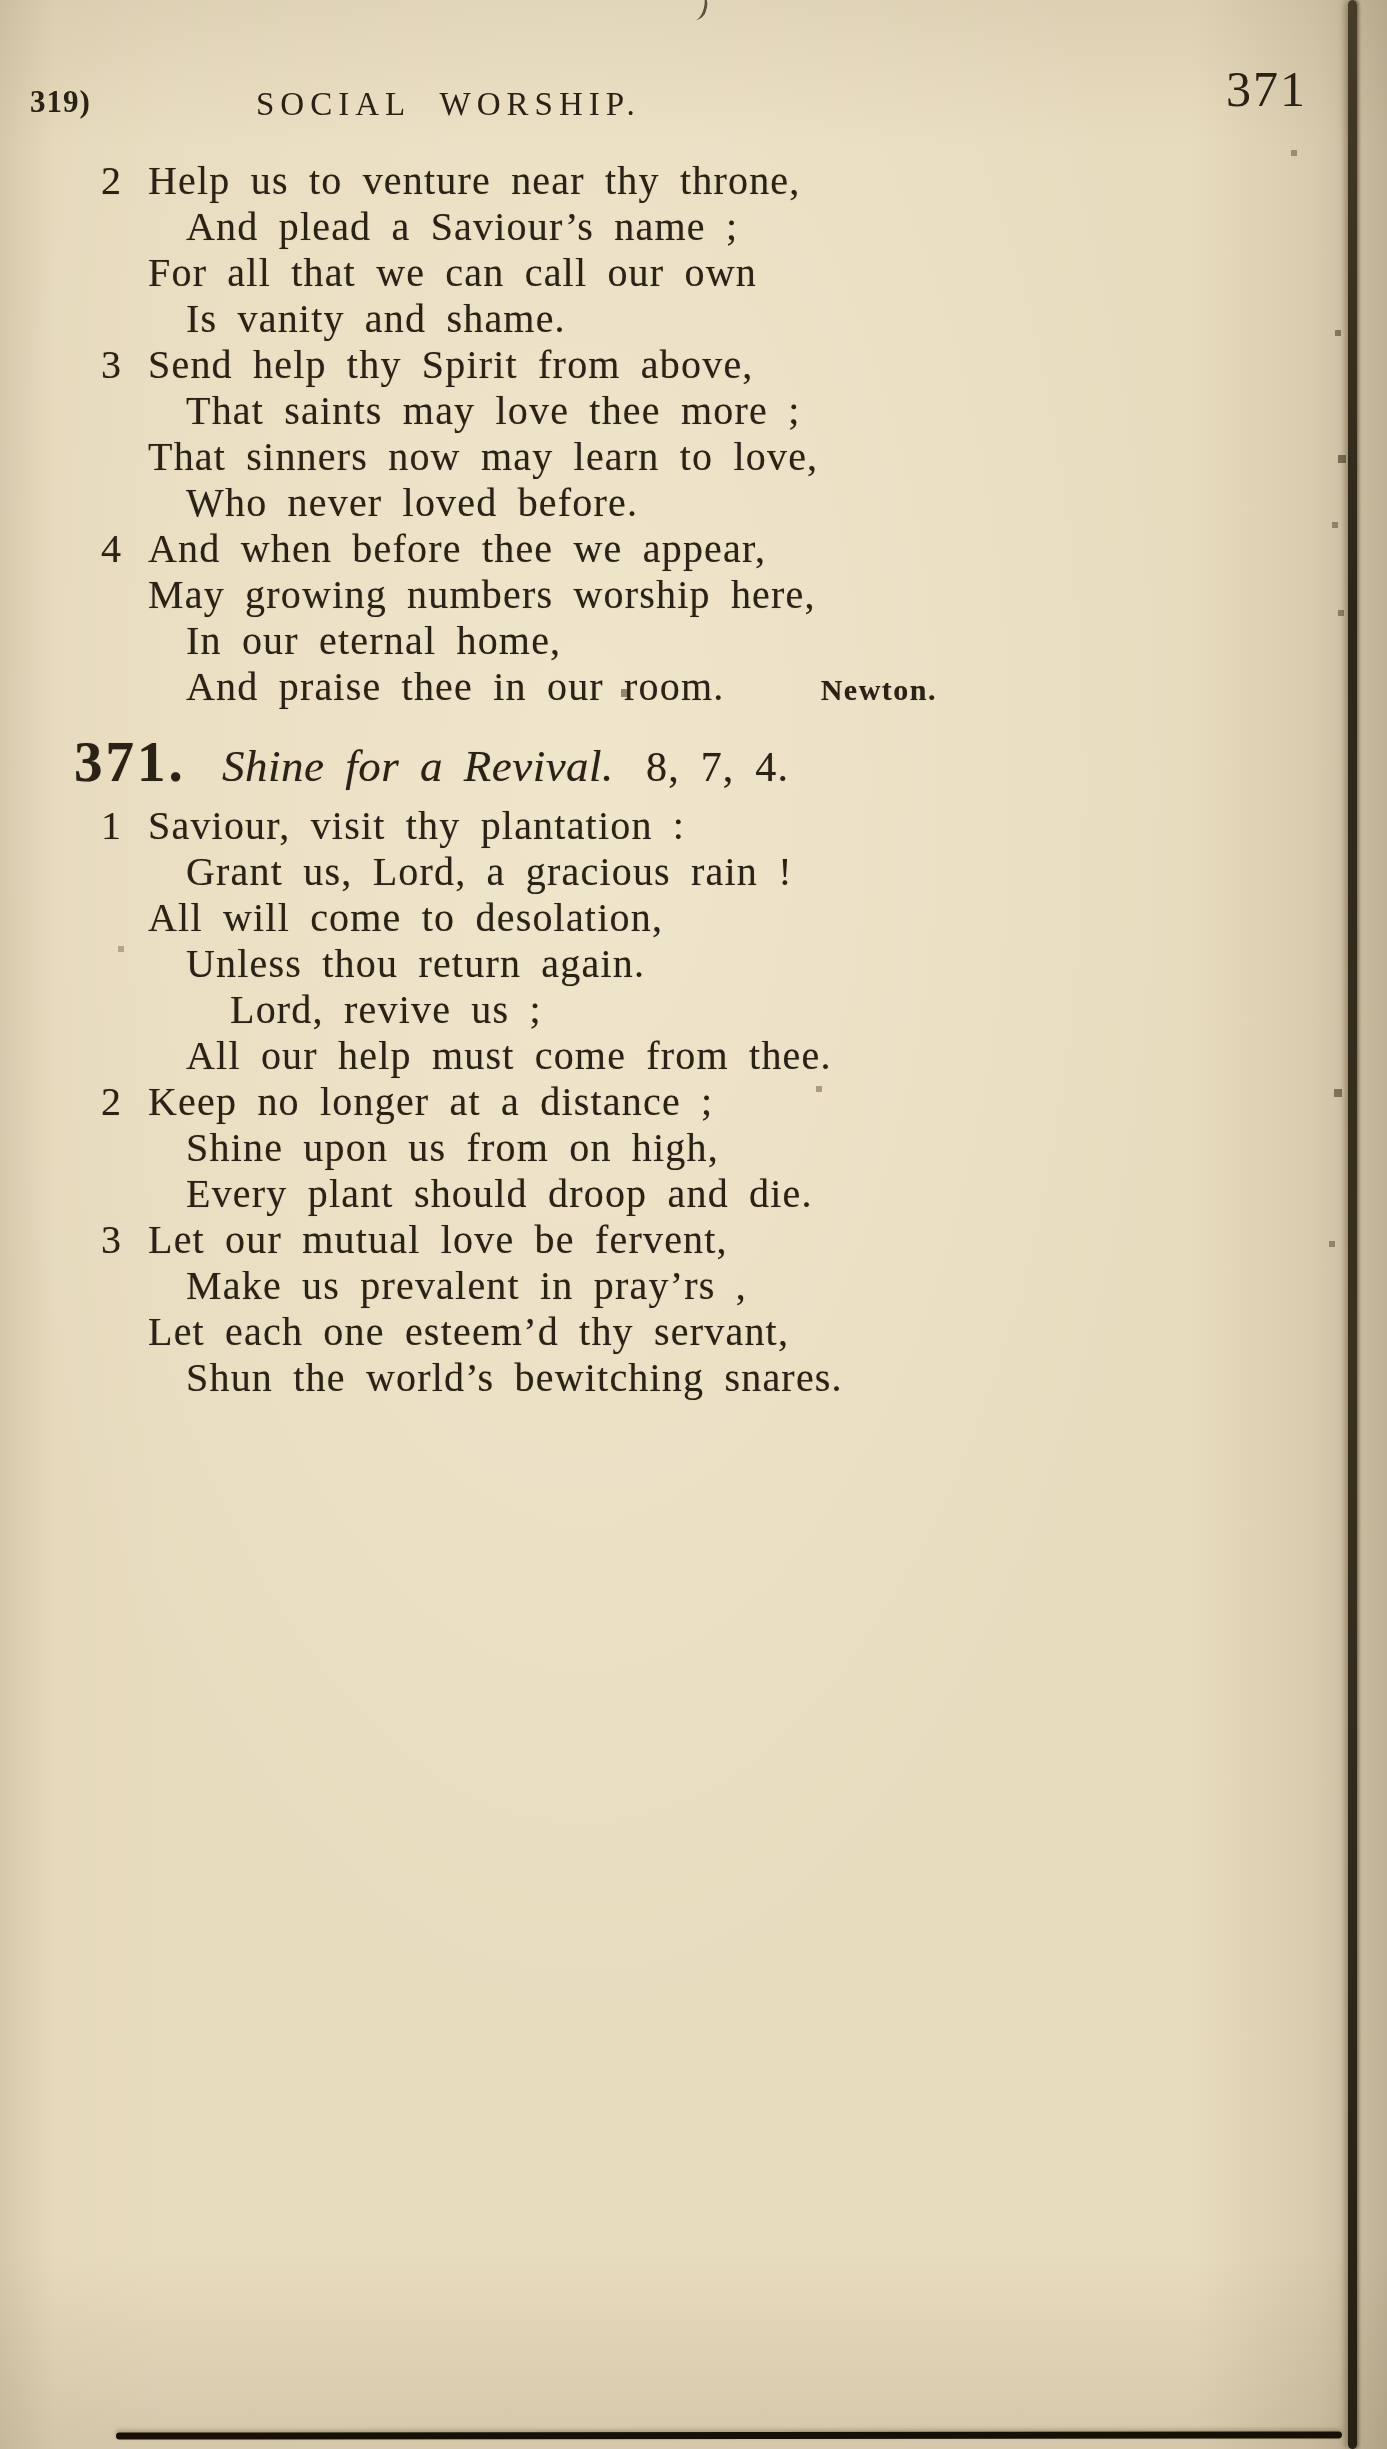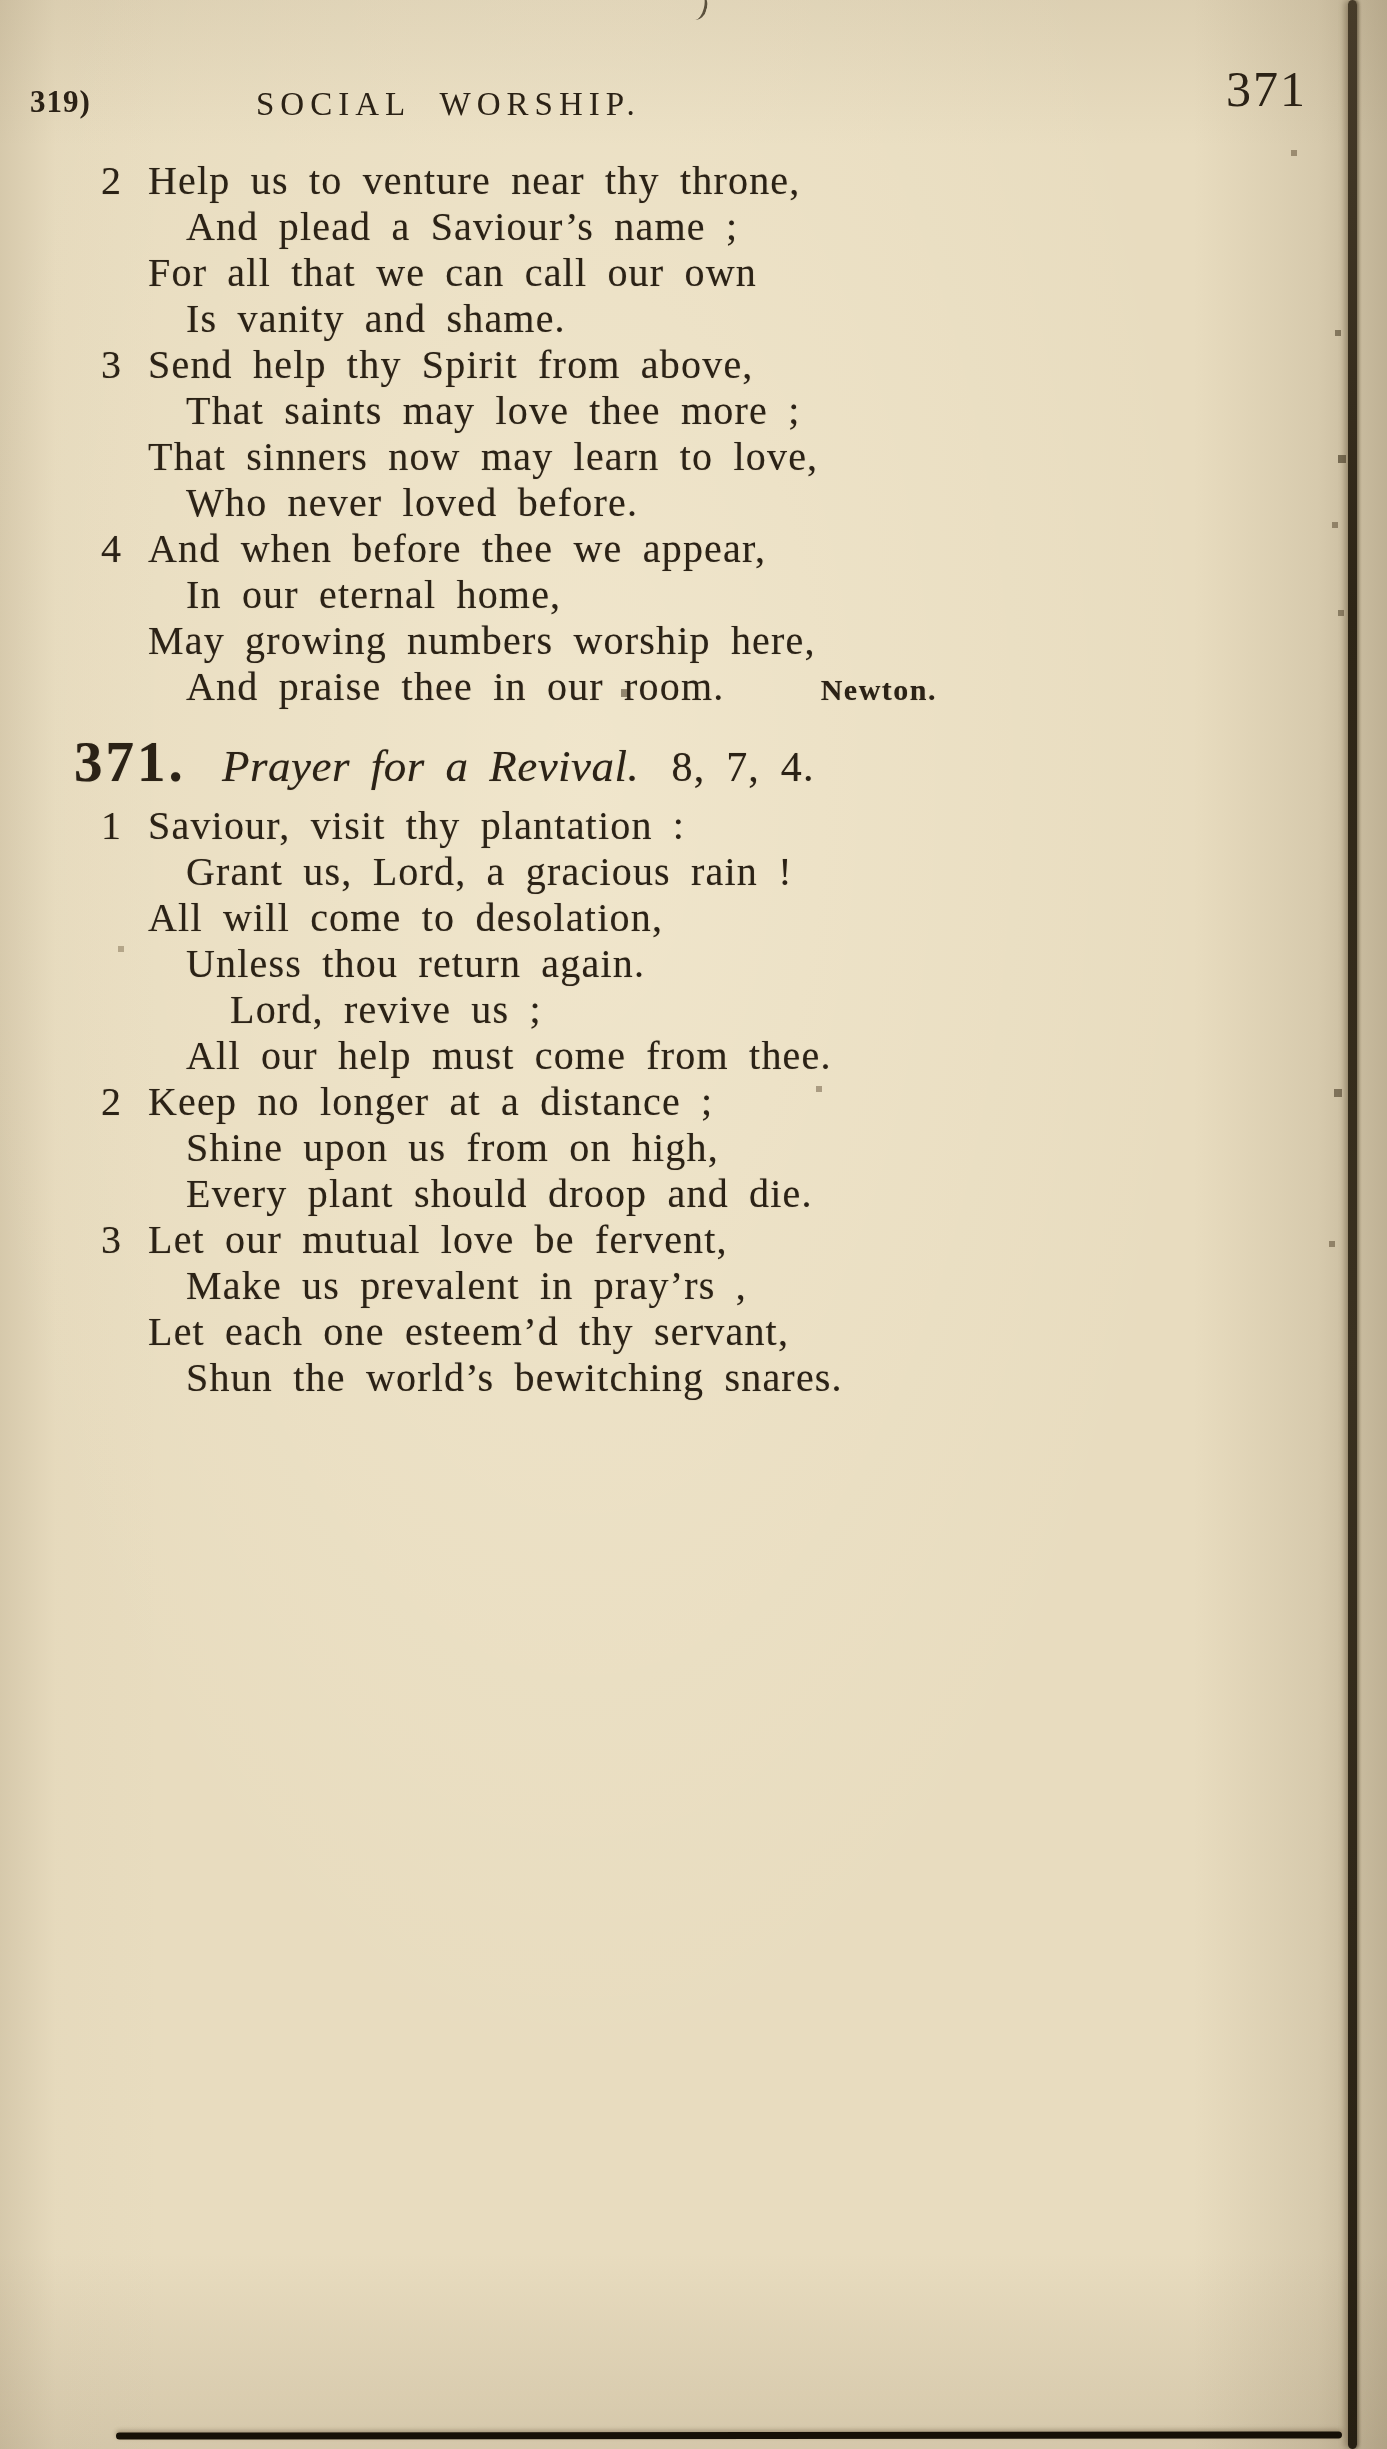--- a/index.html
+++ b/index.html
@@ -123,34 +123,34 @@
       <span class="ltext">That sinners now may learn to love,</span>
     </div>
     <div class="line i1">
       <span class="ltext">Who never loved before.</span>
     </div>
 
     <div class="line i0">
       <span class="vnum">4</span>
       <span class="ltext">And when before thee we appear,</span>
     </div>
+    <div class="line i0">
+      <span class="ltext">May growing numbers worship here,</span>
+    </div>
     <div class="line i1">
       <span class="ltext">In our eternal home,</span>
-    </div>
-    <div class="line i0">
-      <span class="ltext">May growing numbers worship here,</span>
     </div>
     <div class="line i1">
       <span class="ltext">And praise thee in our room.</span>
       <span class="attribution">Newton.</span>
     </div>
 
     <div class="hymn-heading">
       <span class="hymn-num">371.</span>
-      <span class="hymn-title">Prayer for a Revival.</span>
+      <span class="hymn-title">Shine for a Revival.</span>
       <span class="hymn-meter">8, 7, 4.</span>
     </div>
 
     <div class="line i0">
       <span class="vnum">1</span>
       <span class="ltext">Saviour, visit thy plantation :</span>
     </div>
     <div class="line i1">
       <span class="ltext">Grant us, Lord, a gracious rain !</span>
     </div>

